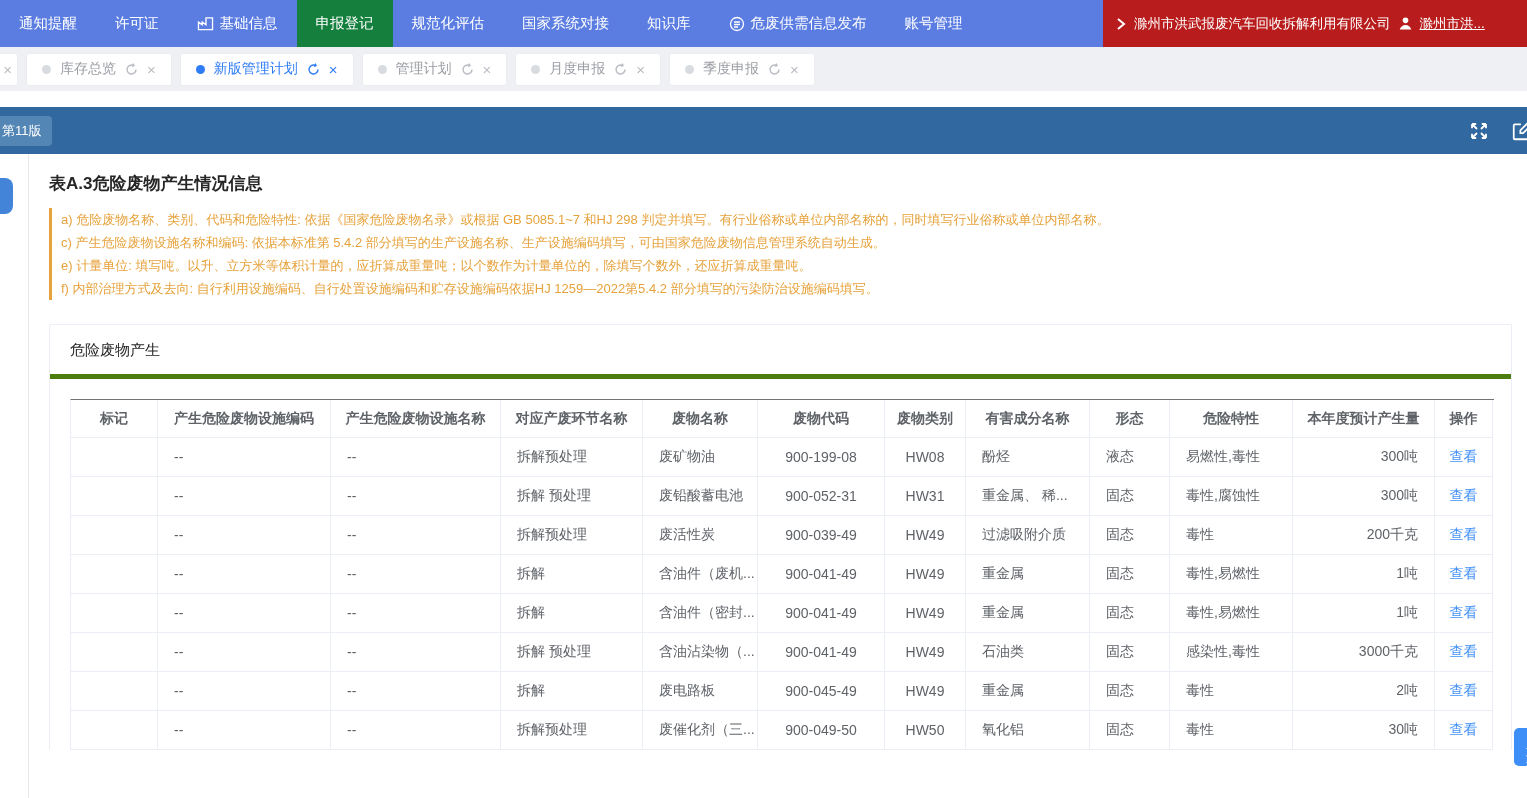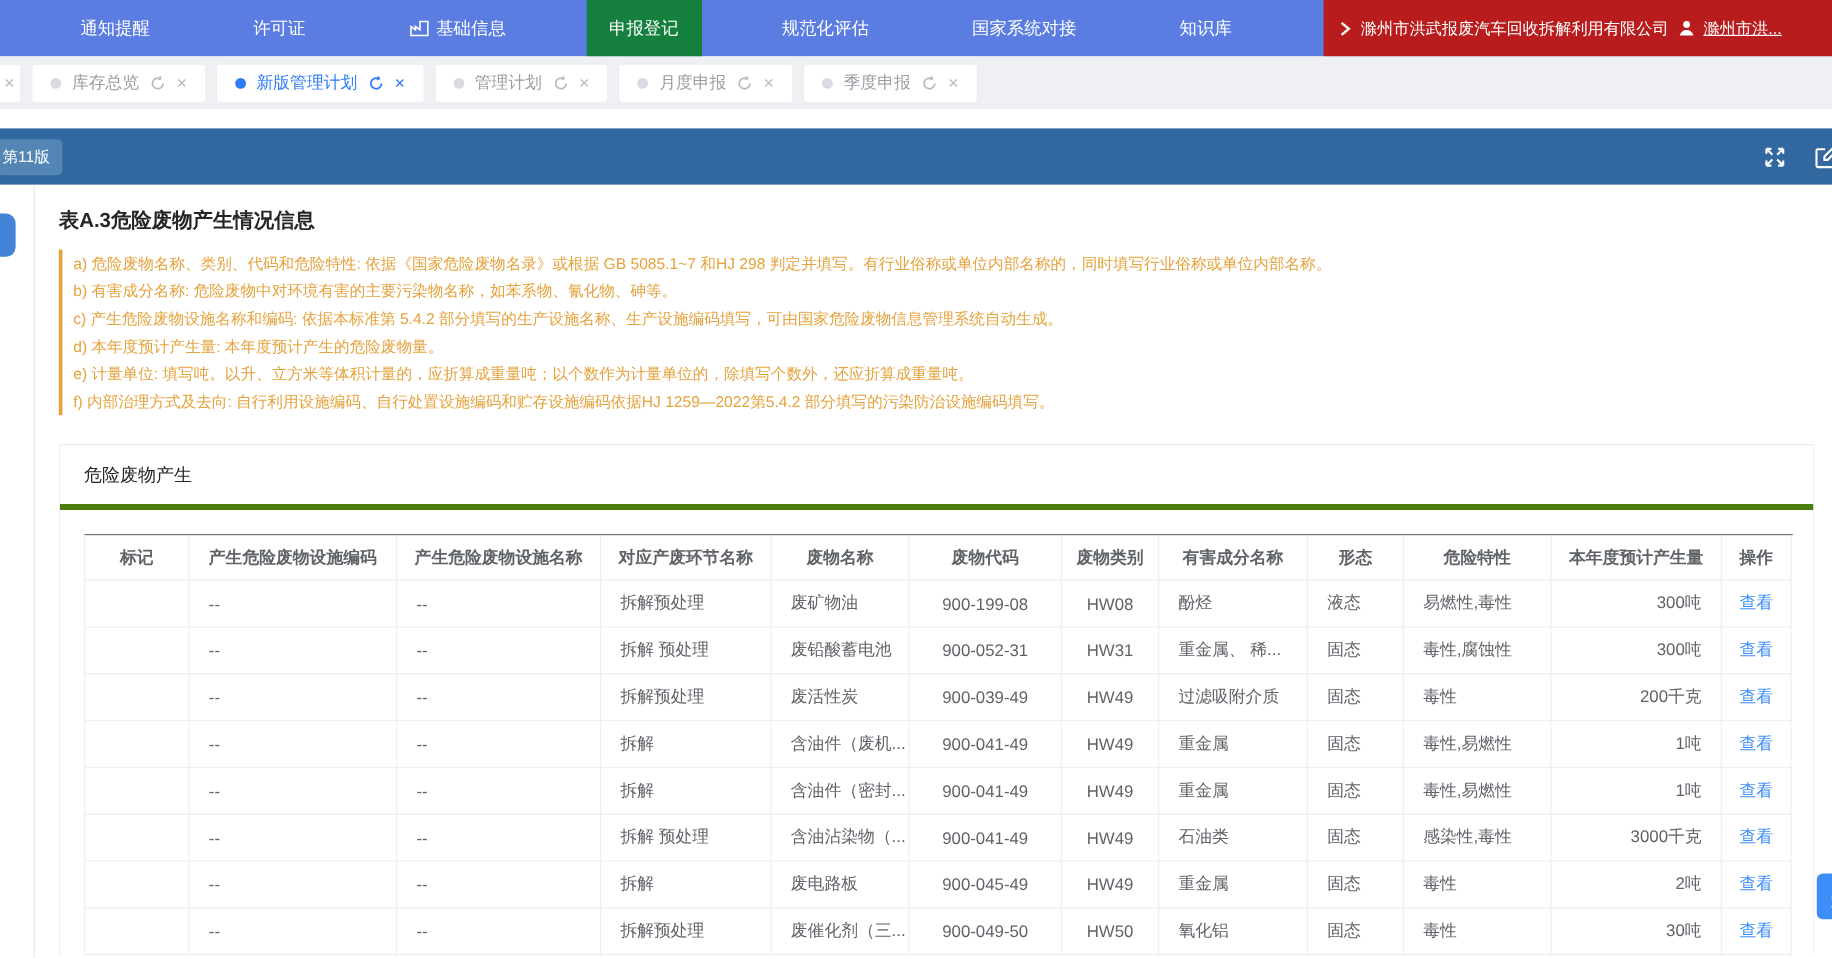--- a/index.html
+++ b/index.html
@@ -2,21 +2,21 @@
 <html><head>
 <meta charset="utf-8">
 <style>
   * { box-sizing: border-box; margin: 0; padding: 0; }
   html,body { width:1527px; height:798px; overflow:hidden; }
   body { position:relative; background:#fff; font-family:"Liberation Sans","DejaVu Sans",sans-serif; }
 
   
   .topnav { height:47px; background:#5b7de2; display:flex; color:#fff; overflow:hidden; }
   .nav-items { display:flex; width:1103px; max-width:1103px; overflow:hidden; white-space:nowrap; flex:none; }
-  .nav-item { display:flex; align-items:center; gap:6px; padding:15px 19px; font-size:14.5px; flex-shrink:0; cursor:pointer;margin-left:48px; }
+  .nav-item { display:flex; align-items:center; gap:6px; padding:15px 19px; font-size:14.5px; flex-shrink:0; cursor:pointer; }
   .nav-item.active { background:#15803d; }
   .nav-ico { display:flex; align-items:center; }
   .nav-right { flex:1; background:#b91c1c; display:flex; align-items:center; gap:7px; padding:0 4px 0 12px; font-size:14px; white-space:nowrap; overflow:hidden; }
   .company { font-size:13.5px; }
   .user-name { font-size:13.5px;text-decoration:underline; }
 
   
   .tabbar { height:44px; background:#eef0f4; display:flex; align-items:center; gap:8px; padding-right:8px; overflow:hidden; }
   .tab { background:#fff; height:33px; border:1px solid #ecedf1; border-radius:3px; display:flex; align-items:center; gap:9px; padding:0 15px; font-size:14px; color:#9a9da3; cursor:pointer; flex-shrink:0; }
   .tab .dot { width:9px; height:9px; border-radius:50%; background:#d8dbe0; }
@@ -202,23 +202,21 @@
       </svg>
     </span>
   </div>
 </div>
 
 <div class="content">
   <div class="content-inner">
     <div class="page-title">表A.3危险废物产生情况信息</div>
     <div class="notes">
         <div class="note-line">a) 危险废物名称、类别、代码和危险特性: 依据《国家危险废物名录》或根据 GB 5085.1~7 和HJ 298 判定并填写。有行业俗称或单位内部名称的，同时填写行业俗称或单位内部名称。</div>
-        <div class="note-line">b) 有害成分名称: 危险废物中对环境有害的主要污染物名称，如苯系物、氰化物、砷等。</div>
         <div class="note-line">c) 产生危险废物设施名称和编码: 依据本标准第 5.4.2 部分填写的生产设施名称、生产设施编码填写，可由国家危险废物信息管理系统自动生成。</div>
-        <div class="note-line">d) 本年度预计产生量: 本年度预计产生的危险废物量。</div>
         <div class="note-line">e) 计量单位: 填写吨。以升、立方米等体积计量的，应折算成重量吨；以个数作为计量单位的，除填写个数外，还应折算成重量吨。</div>
         <div class="note-line">f) 内部治理方式及去向: 自行利用设施编码、自行处置设施编码和贮存设施编码依据HJ 1259—2022第5.4.2 部分填写的污染防治设施编码填写。</div>
       </div>
 
     <div class="panel">
       <div class="panel-title">危险废物产生</div>
       <div class="table-wrap">
         <div class="tbl">
           <div class="tr">
               <div class="cell th">标记</div>

